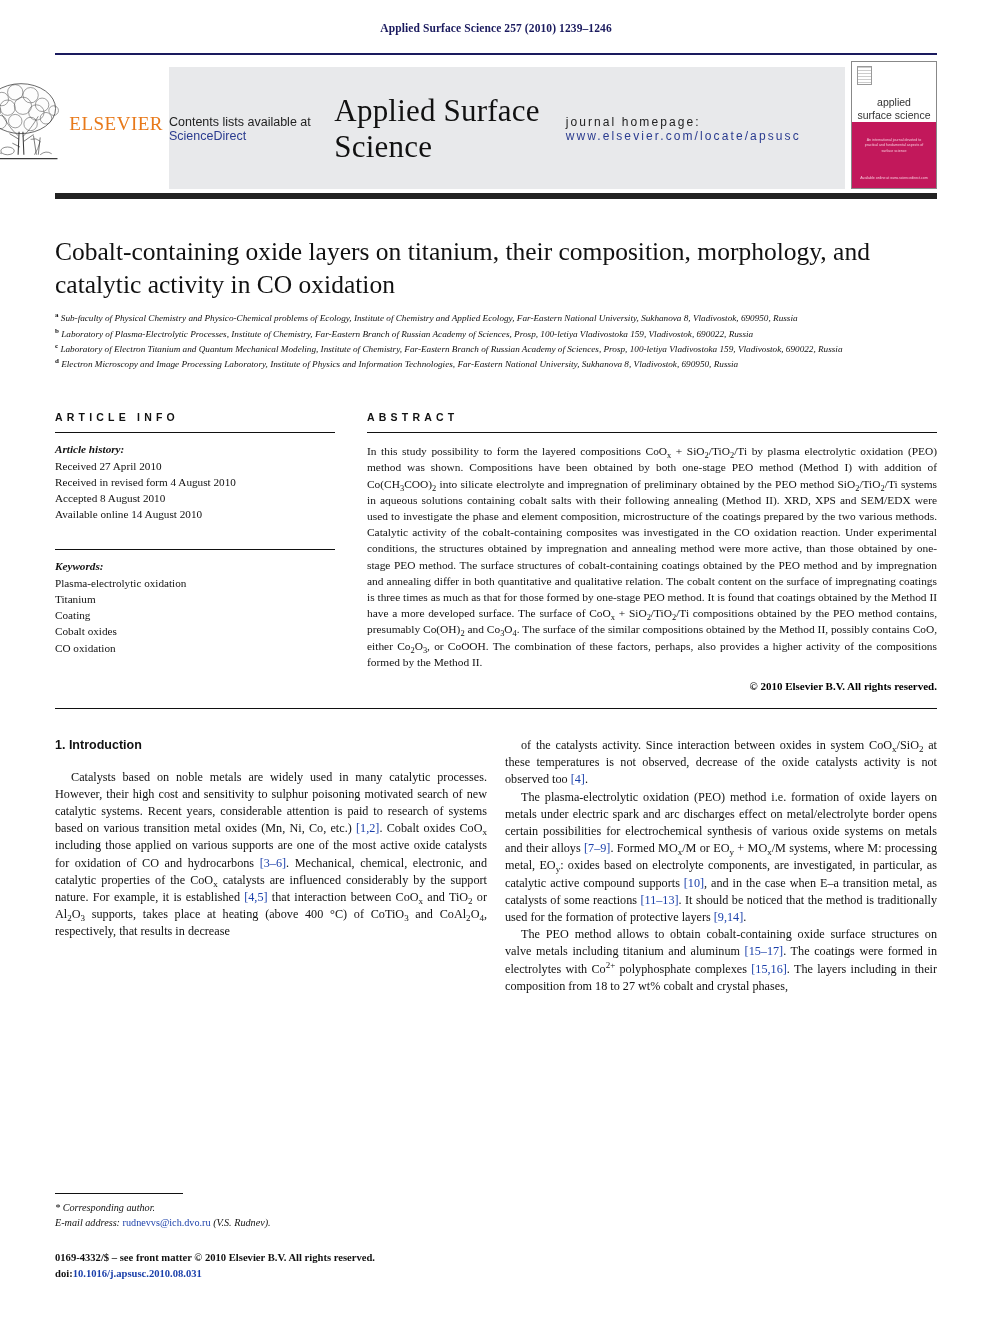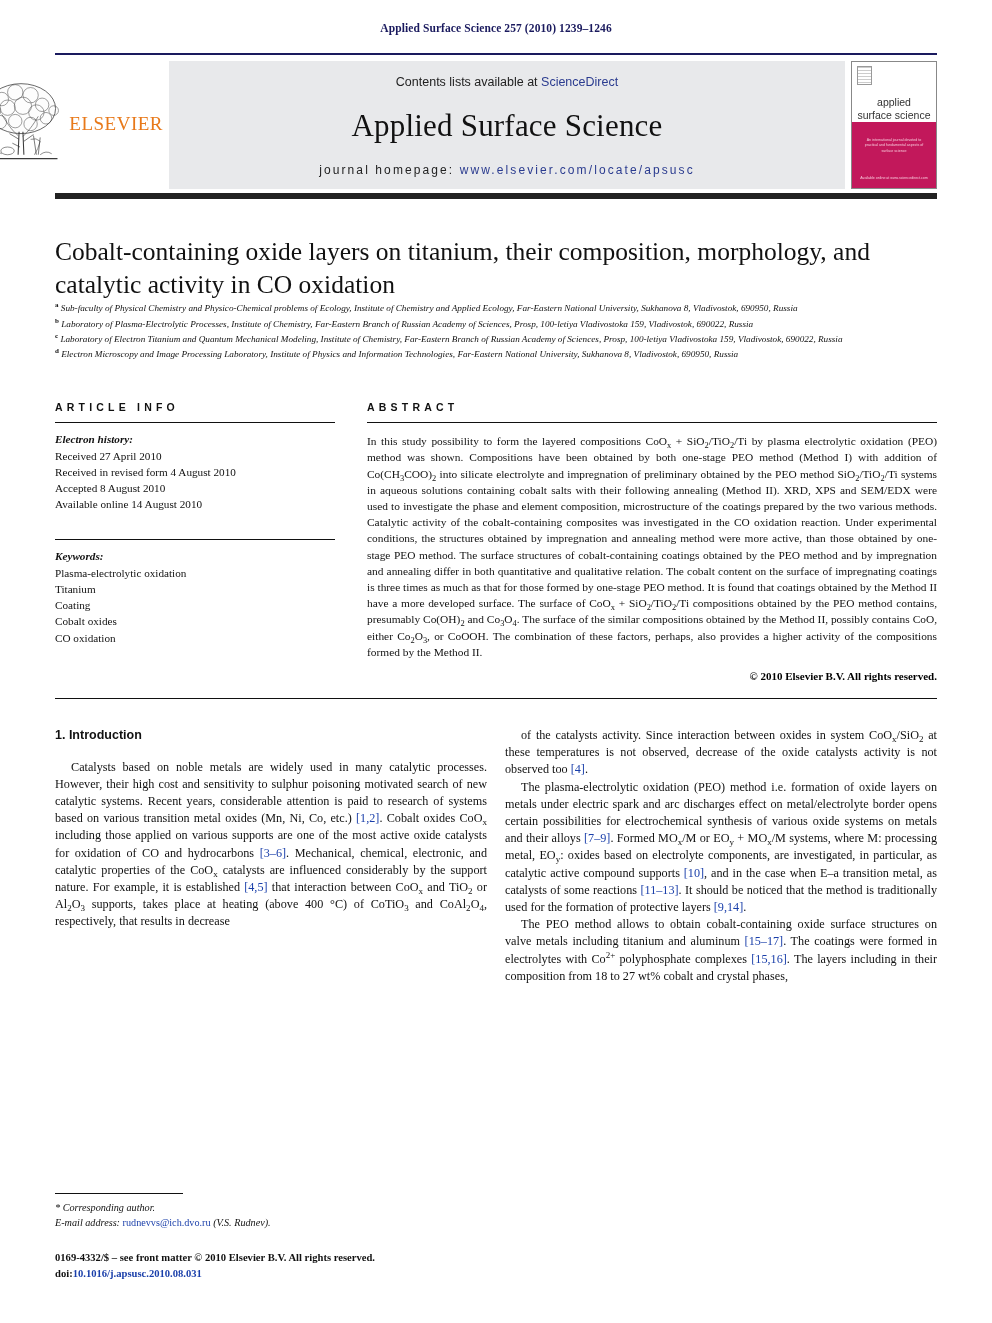--- a/index.html
+++ b/index.html
@@ -58,23 +58,23 @@
     font-size: 19px;
     letter-spacing: .5px;
     color: #e8791a;
     font-weight: normal;
     line-height: 1;
     margin-top: -2px;
   }
   .masthead-center {
     flex: 1 1 auto;
     background: #e8e9eb;
-    margin: 0 6px 0 6px;
+    margin: 6px 6px 0 6px;
     display: flex;
-    flex-direction: column;
+    flex-direction: row;
     align-items: center;
     justify-content: space-between;
     padding: 14px 0 12px 0;
     box-sizing: border-box;
   }
   .contents-line {
     font-family: "Liberation Sans", sans-serif;
     font-size: 12.5px;
     color: #222;
   }
@@ -159,20 +159,21 @@
     font-family: "Liberation Serif", serif;
   }
   .authors {
     margin-top: 14px;
     font-size: 17px;
     color: #111;
     line-height: 1.35;
   }
   .authors sup { color: #1a1a5e; font-size: 10.5px; }
   .affil {
+    margin-top: 10px;
     font-size: 9.2px;
     font-style: italic;
     line-height: 1.55;
     color: #111;
   }
   .affil p { margin: 0 0 1px 0; }
   .affil sup { font-style: normal; font-weight: bold; font-size: 7px; }
 
   
   .infoblock {
@@ -335,21 +336,21 @@
     <p><sup>c</sup> <span>Laboratory of Electron Titanium and Quantum Mechanical Modeling, Institute of Chemistry, Far-Eastern Branch of Russian Academy of Sciences, Prosp, 100-letiya Vladivostoka 159, Vladivostok, 690022, Russia</span></p>
     <p><sup>d</sup> <span>Electron Microscopy and Image Processing Laboratory, Institute of Physics and Information Technologies, Far-Eastern National University, Sukhanova 8, Vladivostok, 690950, Russia</span></p>
   </div>
 
   <div class="infoblock">
 
     <div class="col-info">
       <div class="sechead">ARTICLE INFO</div>
       <div class="hr-thin"></div>
       <div class="meta">
-        <p class="lbl">Electron history:</p>
+        <p class="lbl">Article history:</p>
         <p>Received 27 April 2010</p>
         <p>Received in revised form 4 August 2010</p>
         <p>Accepted 8 August 2010</p>
         <p>Available online 14 August 2010</p>
       </div>
       <div class="meta-gap"></div>
       <div class="hr-thin"></div>
       <div class="meta">
         <p class="lbl">Keywords:</p>
         <p>Plasma-electrolytic oxidation</p>

